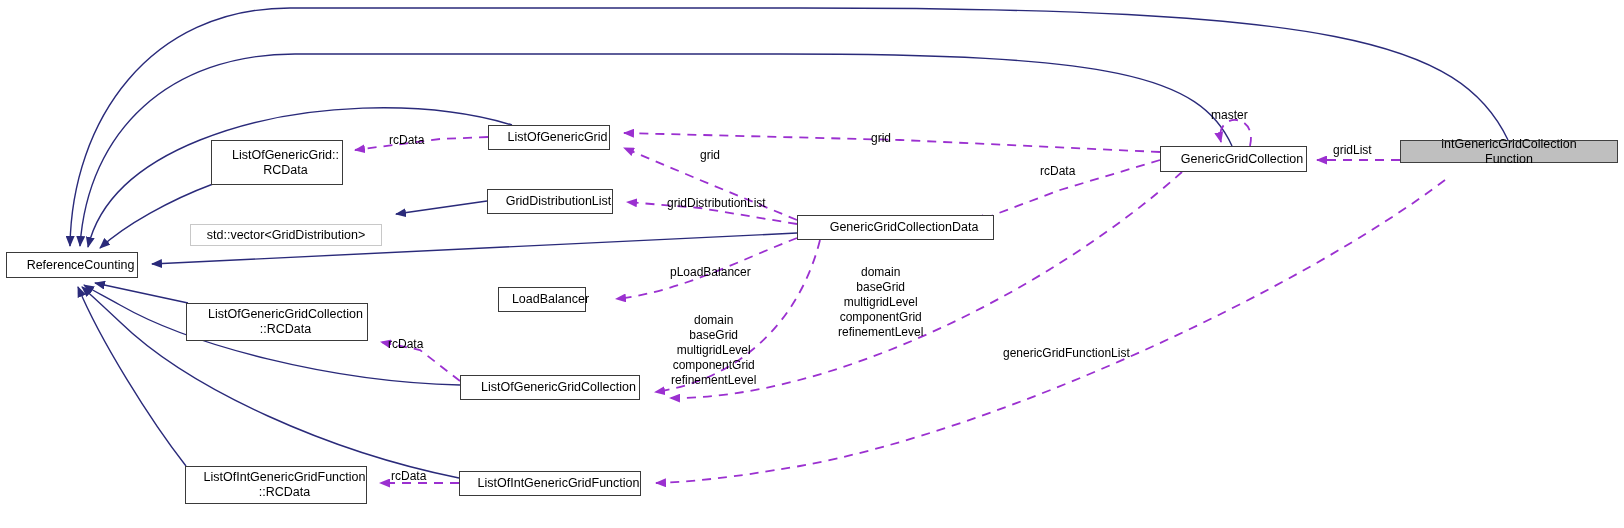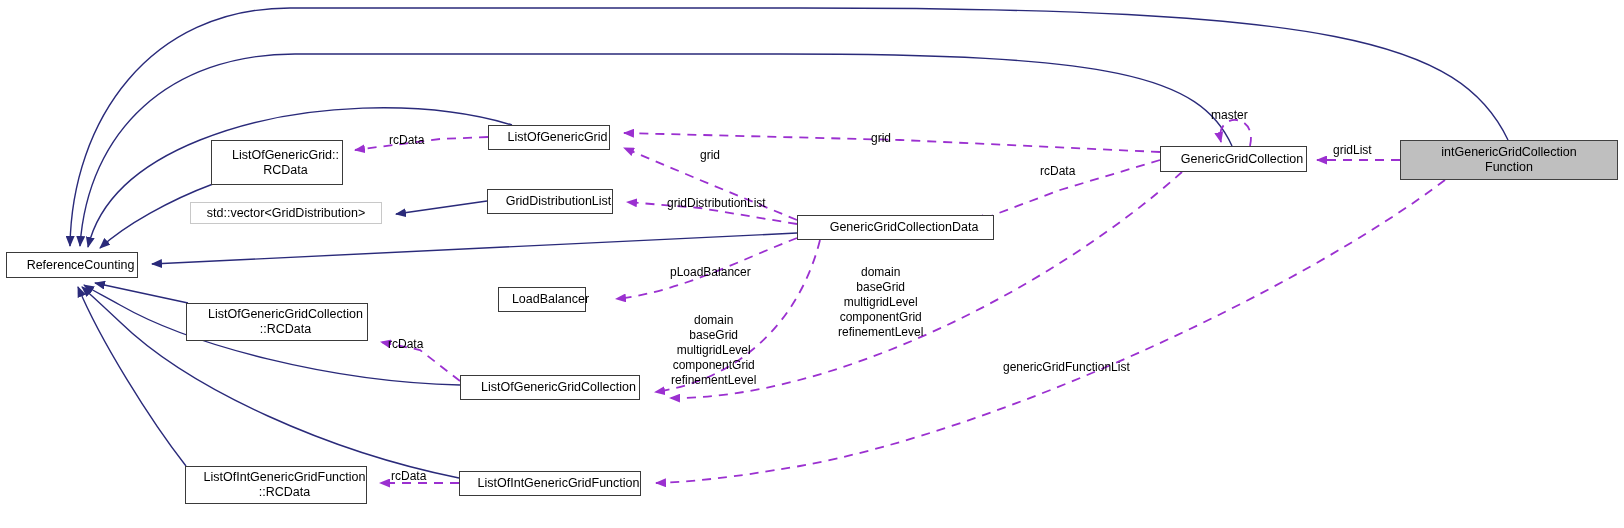--- a/index.html
+++ b/index.html
@@ -105,21 +105,21 @@
 
       <path d="M459,483 L380,483"></path>
     </g>
   </svg>
 
   <div class="node solidedge" style="left:6px;top:252px;width:132px;height:26px;">ReferenceCounting</div>
 
   <div class="node solidedge" style="left:211px;top:140px;width:132px;height:45px;">ListOfGenericGrid::
 RCData</div>
 
-  <div class="node faintedge" style="left:190px;top:202px;width:192px;height:22px;">std::vector&lt;GridDistribution&gt;</div>
+  <div class="node faintedge" style="left:190px;top:224px;width:192px;height:22px;">std::vector&lt;GridDistribution&gt;</div>
 
   <div class="node solidedge" style="left:186px;top:303px;width:182px;height:38px;">ListOfGenericGridCollection
 ::RCData</div>
 
   <div class="node solidedge" style="left:185px;top:466px;width:182px;height:38px;">ListOfIntGenericGridFunction
 ::RCData</div>
 
   <div class="node solidedge" style="left:488px;top:125px;width:122px;height:25px;">ListOfGenericGrid</div>
 
   <div class="node solidedge" style="left:487px;top:189px;width:126px;height:25px;">GridDistributionList</div>
@@ -127,21 +127,21 @@
   <div class="node solidedge" style="left:498px;top:287px;width:88px;height:25px;">LoadBalancer</div>
 
   <div class="node solidedge" style="left:460px;top:375px;width:180px;height:25px;">ListOfGenericGridCollection</div>
 
   <div class="node solidedge" style="left:459px;top:471px;width:182px;height:25px;">ListOfIntGenericGridFunction</div>
 
   <div class="node solidedge" style="left:797px;top:215px;width:197px;height:25px;">GenericGridCollectionData</div>
 
   <div class="node solidedge" style="left:1160px;top:146px;width:147px;height:26px;">GenericGridCollection</div>
 
-  <div class="node greyfill" style="left:1400px;top:140px;width:218px;height:40px;">intGenericGridCollection
+  <div class="node greyfill" style="left:1400px;top:140px;width:218px;height:23px;">intGenericGridCollection
 Function</div>
 
   <div class="edge-label" style="left:389px;top:133px;">rcData</div>
 
   <div class="edge-label" style="left:871px;top:131px;">grid</div>
 
   <div class="edge-label" style="left:700px;top:148px;">grid</div>
 
   <div class="edge-label" style="left:1040px;top:164px;">rcData</div>
 
@@ -160,17 +160,17 @@
 refinementLevel</div>
 
   <div class="edge-label" style="left:671px;top:313px;">domain
 baseGrid
 multigridLevel
 componentGrid
 refinementLevel</div>
 
   <div class="edge-label" style="left:388px;top:337px;">rcData</div>
 
-  <div class="edge-label" style="left:1003px;top:360px;">genericGridFunctionList</div>
+  <div class="edge-label" style="left:1003px;top:346px;">genericGridFunctionList</div>
 
   <div class="edge-label" style="left:391px;top:469px;">rcData</div>
 
 </div>
 
 </body></html>

